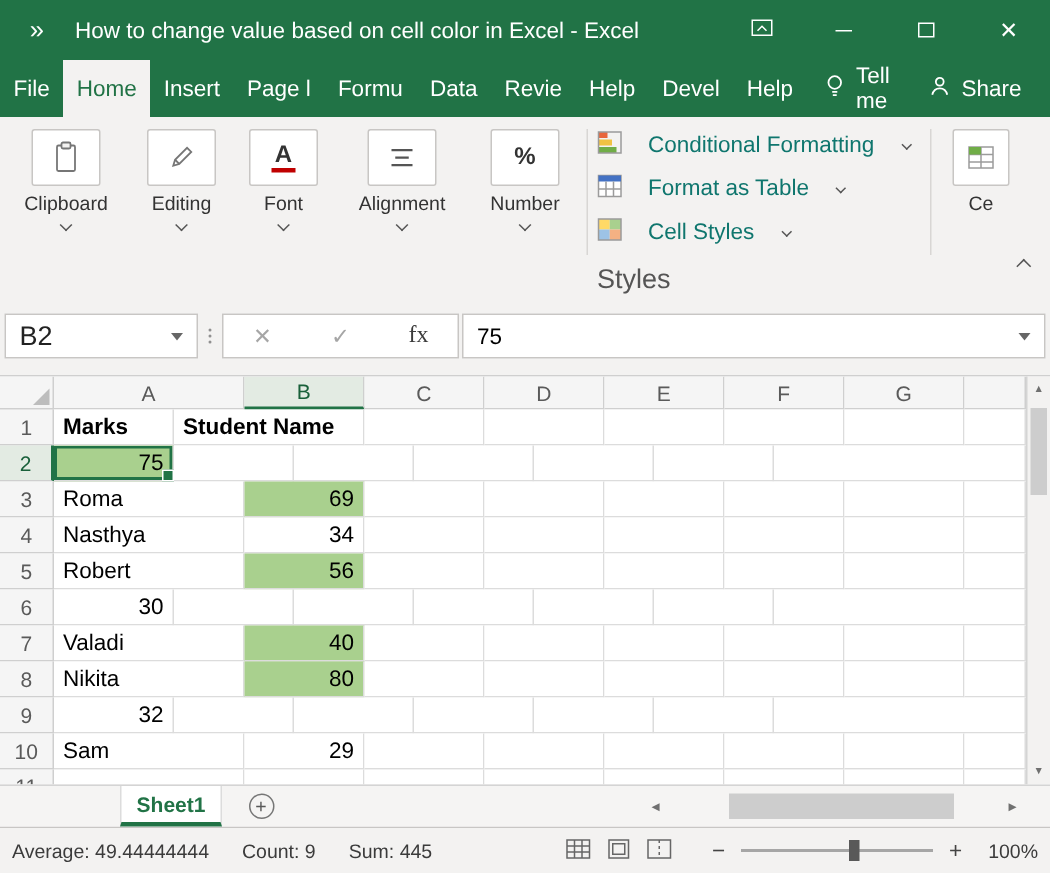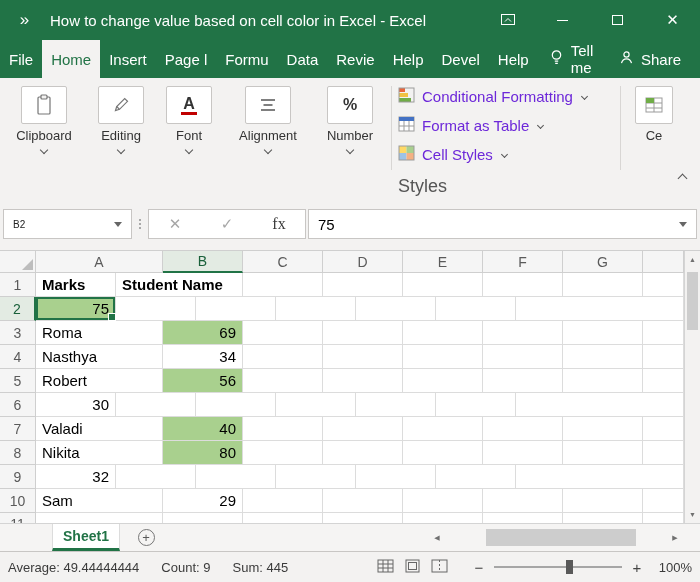--- a/index.html
+++ b/index.html
@@ -29,30 +29,30 @@
   .ibox{width:46px;height:38px;background:#fff;border:1px solid #c8c6c4;border-radius:2px;
     display:flex;align-items:center;justify-content:center}
   .glabel{font-size:13px;color:#333;line-height:13px}
   .chev{width:6px;height:6px;border-right:1.4px solid #555;border-bottom:1.4px solid #555;
     transform:rotate(45deg);display:inline-block}
   .chev.up{transform:rotate(-135deg);width:7px;height:7px}
   .fonticon{font-size:16px;font-weight:bold;color:#333;line-height:15px;text-align:center}
   .fonticon .bar{display:block;width:16px;height:3px;background:#c00000;margin-top:1px}
   .pct{font-size:16px;color:#333;font-weight:bold}
   .styles{position:absolute;left:398px;top:4px}
-  .sitem{display:flex;align-items:center;gap:7px;height:29px;font-size:15px;color:#6d28d9}
+  .sitem{display:flex;align-items:center;gap:17px;height:29px;font-size:15px;color:#0f766e}
   .sitem .chev{width:5px;height:5px;margin-left:2px}
   .styles-label{position:absolute;left:398px;top:98px;width:208px;text-align:left;font-size:18px;color:#555}
   .vsep{position:absolute;top:8px;bottom:28px;width:1px;background:#d8d6d4}
   .collapse{position:absolute;right:14px;bottom:12px}
 
   
   .fbar{height:52px;background:var(--ribbon);display:flex;align-items:center;padding:0 3px}
   .namebox{width:129px;height:30px;background:#fff;border:1px solid #c8c6c4;display:flex;
-    align-items:center;padding:0 9px;font-size:10px;color:#222}
+    align-items:center;padding:0 9px;font-size:18px;color:#222}
   .tri-d{border-left:4px solid transparent;border-right:4px solid transparent;border-top:5px solid #666}
   .namebox .tri-d,.ffield .tri-d{margin-left:auto}
   .dots{display:flex;flex-direction:column;gap:2px;align-items:center;width:16px}
   .dots i{width:2px;height:2px;background:#909090;border-radius:50%}
   .fbtns{height:30px;width:158px;background:#fff;border:1px solid #c8c6c4;display:flex;
     align-items:center;justify-content:space-around}
   .fbtn{font-size:15px;color:#a6a6a6;width:40px;text-align:center}
   .fbtn.fx{color:#3b3b3b;font-family:"Liberation Serif",serif;font-size:16px}
   .ffield{flex:1;height:30px;background:#fff;border:1px solid #c8c6c4;margin-left:2px;
     display:flex;align-items:center;padding:0 9px;font-size:15px}
@@ -83,21 +83,21 @@
 
   
   .vscroll{width:16px;background:#f3f2f1;border-left:1px solid #d4d4d4;display:flex;flex-direction:column}
   .varr{height:17px;display:flex;align-items:center;justify-content:center;font-size:7px;color:#707070}
   .vtrack{flex:1;position:relative}
   .vthumb{position:absolute;left:2px;right:2px;top:4px;height:58px;background:#cdcdcd}
 
   
   .sheetbar{height:28px;background:#f5f4f3;border-top:1px solid #d4d4d4;display:flex;
     align-items:stretch;position:relative}
-  .stab{margin-left:52px;width:68px;background:#fff;border-bottom:3px solid var(--green);
+  .stab{margin-left:80px;width:68px;background:#fff;border-bottom:3px solid var(--green);
     border-left:1px solid #dcdcdc;border-right:1px solid #dcdcdc;color:var(--green);
     font-weight:bold;font-size:14px;display:flex;align-items:center;justify-content:center}
   .newsheet{width:52px;display:flex;align-items:center;justify-content:center}
   .pluscirc{width:17px;height:17px;border:1px solid #767676;border-radius:50%;color:#595959;
     font-size:13px;line-height:15px;text-align:center}
   .hscroll{position:absolute;right:16px;top:0;bottom:0;width:256px;display:flex;align-items:center}
   .harr{width:18px;text-align:center;font-size:7px;color:#707070}
   .htrack{flex:1;height:100%;position:relative}
   .hthumb{position:absolute;top:5px;bottom:5px;left:40px;width:150px;background:#cdcdcd}
 

